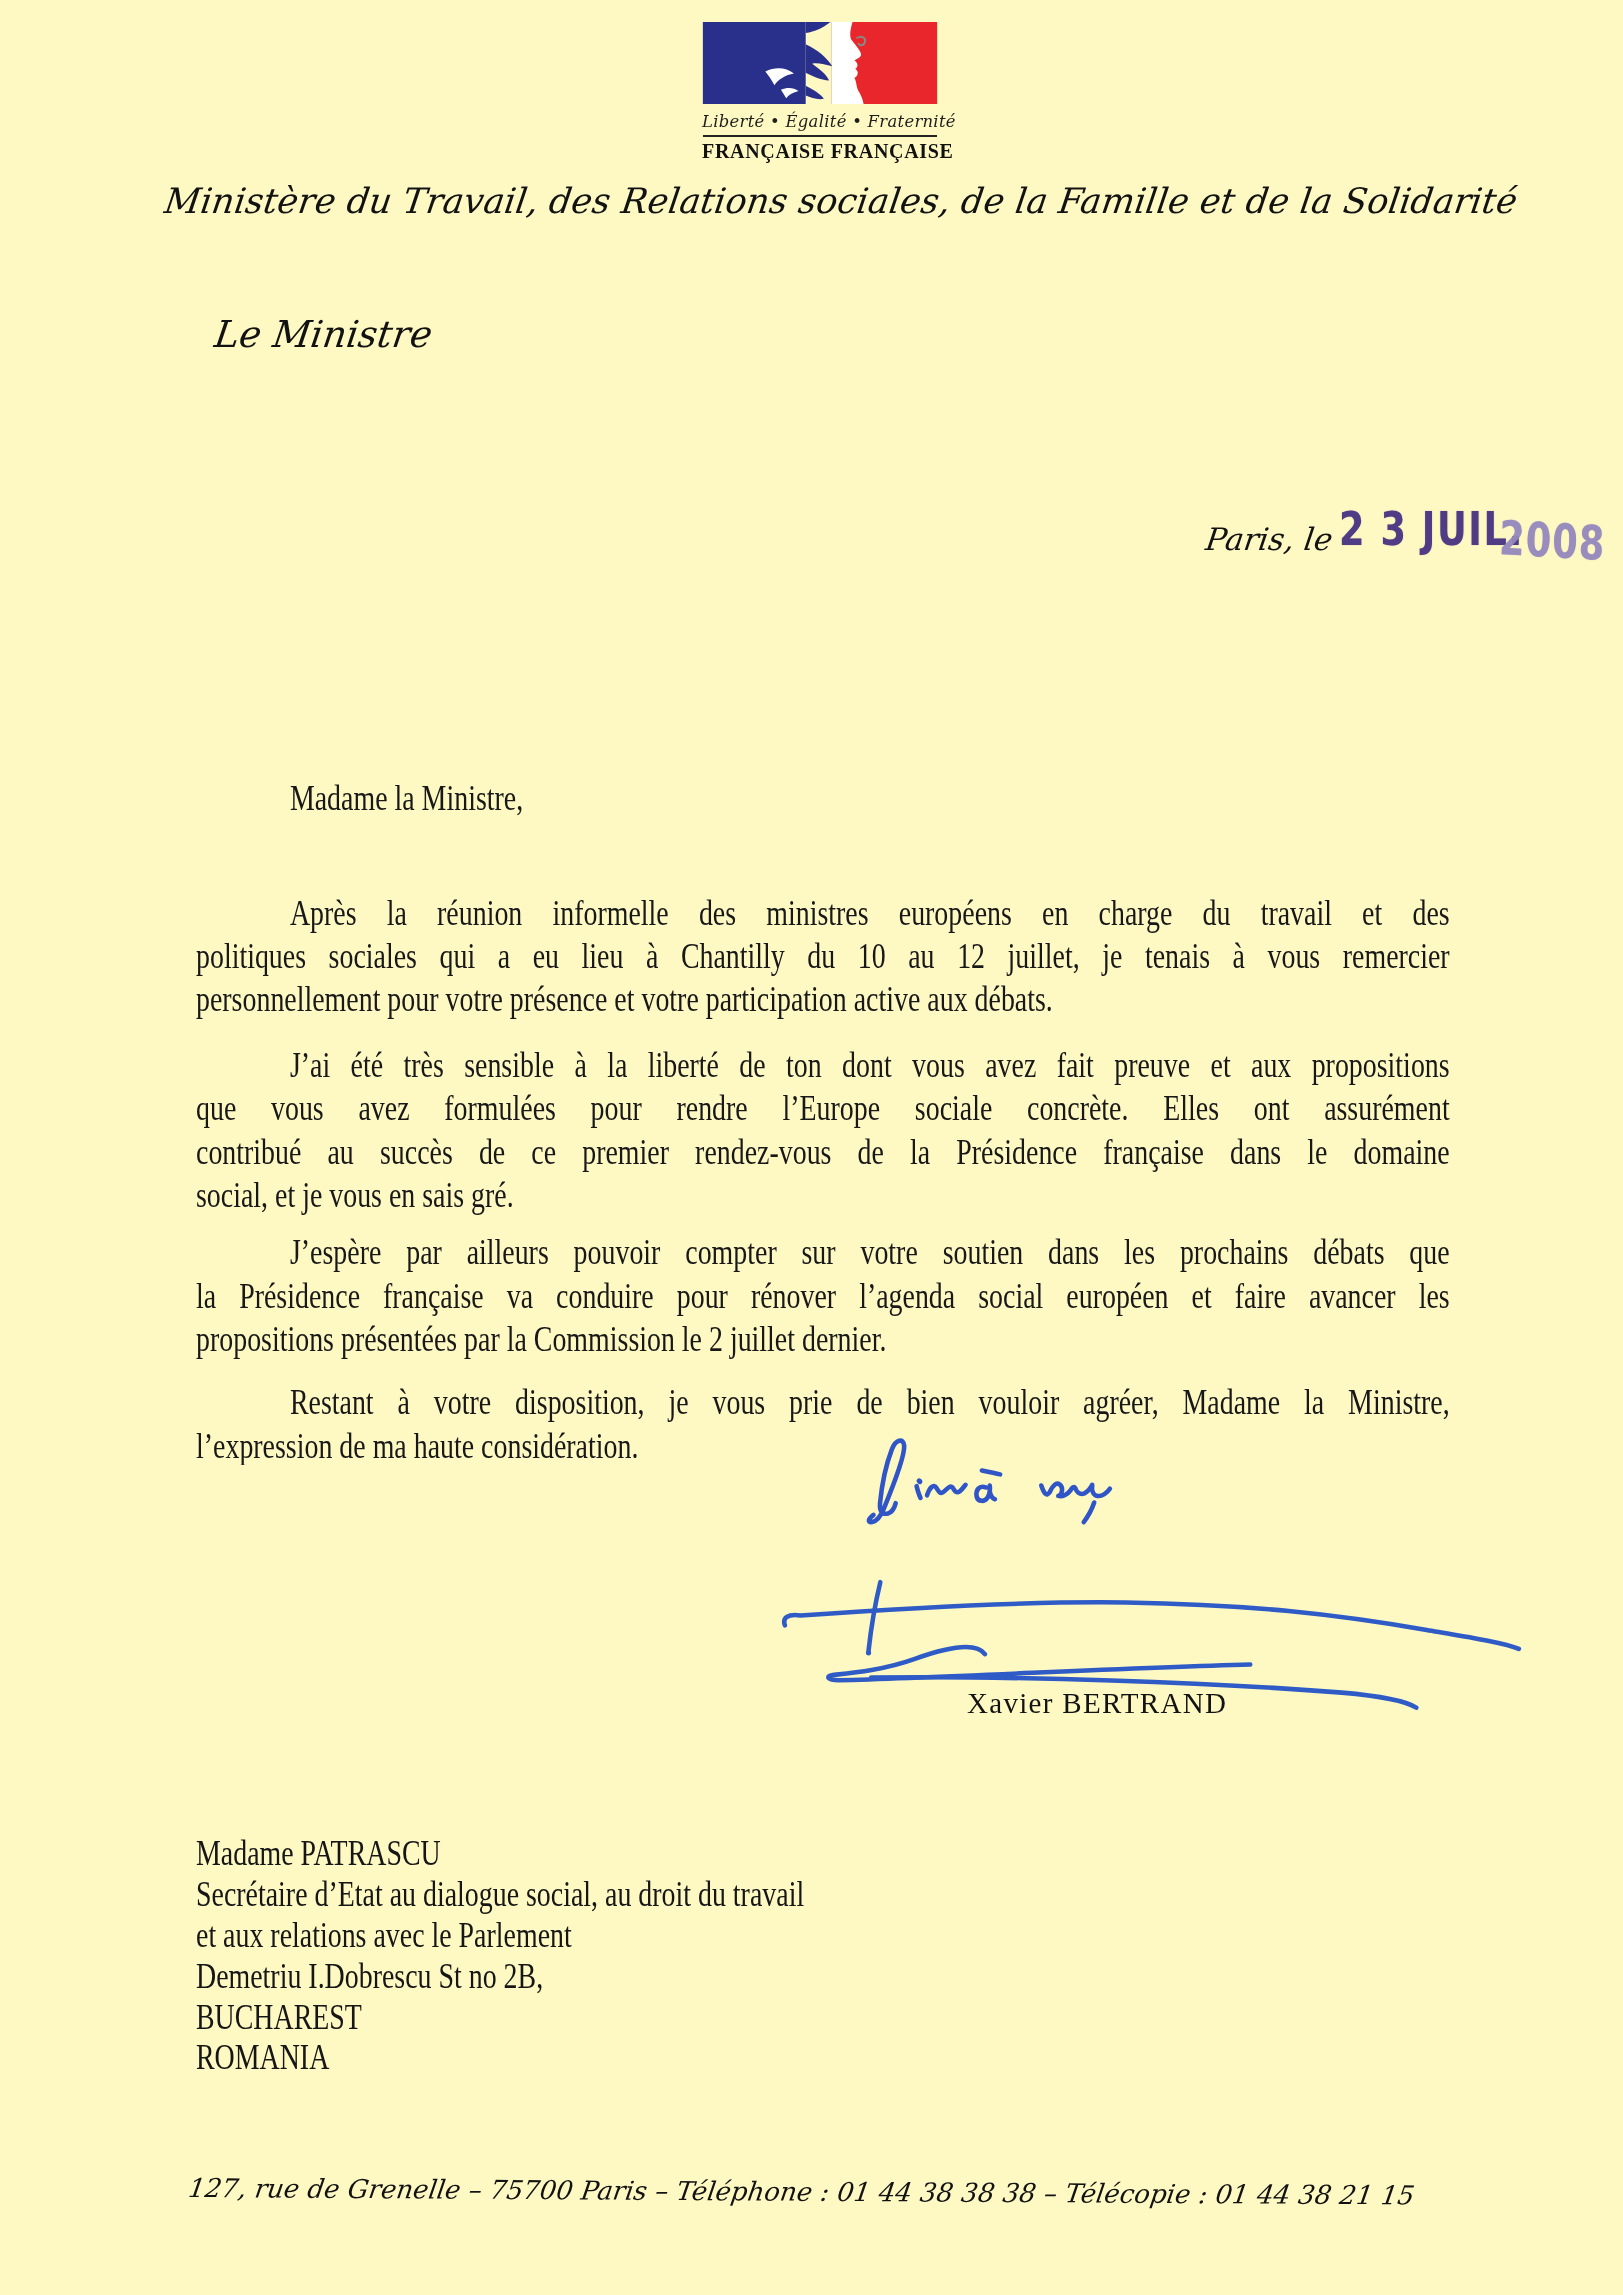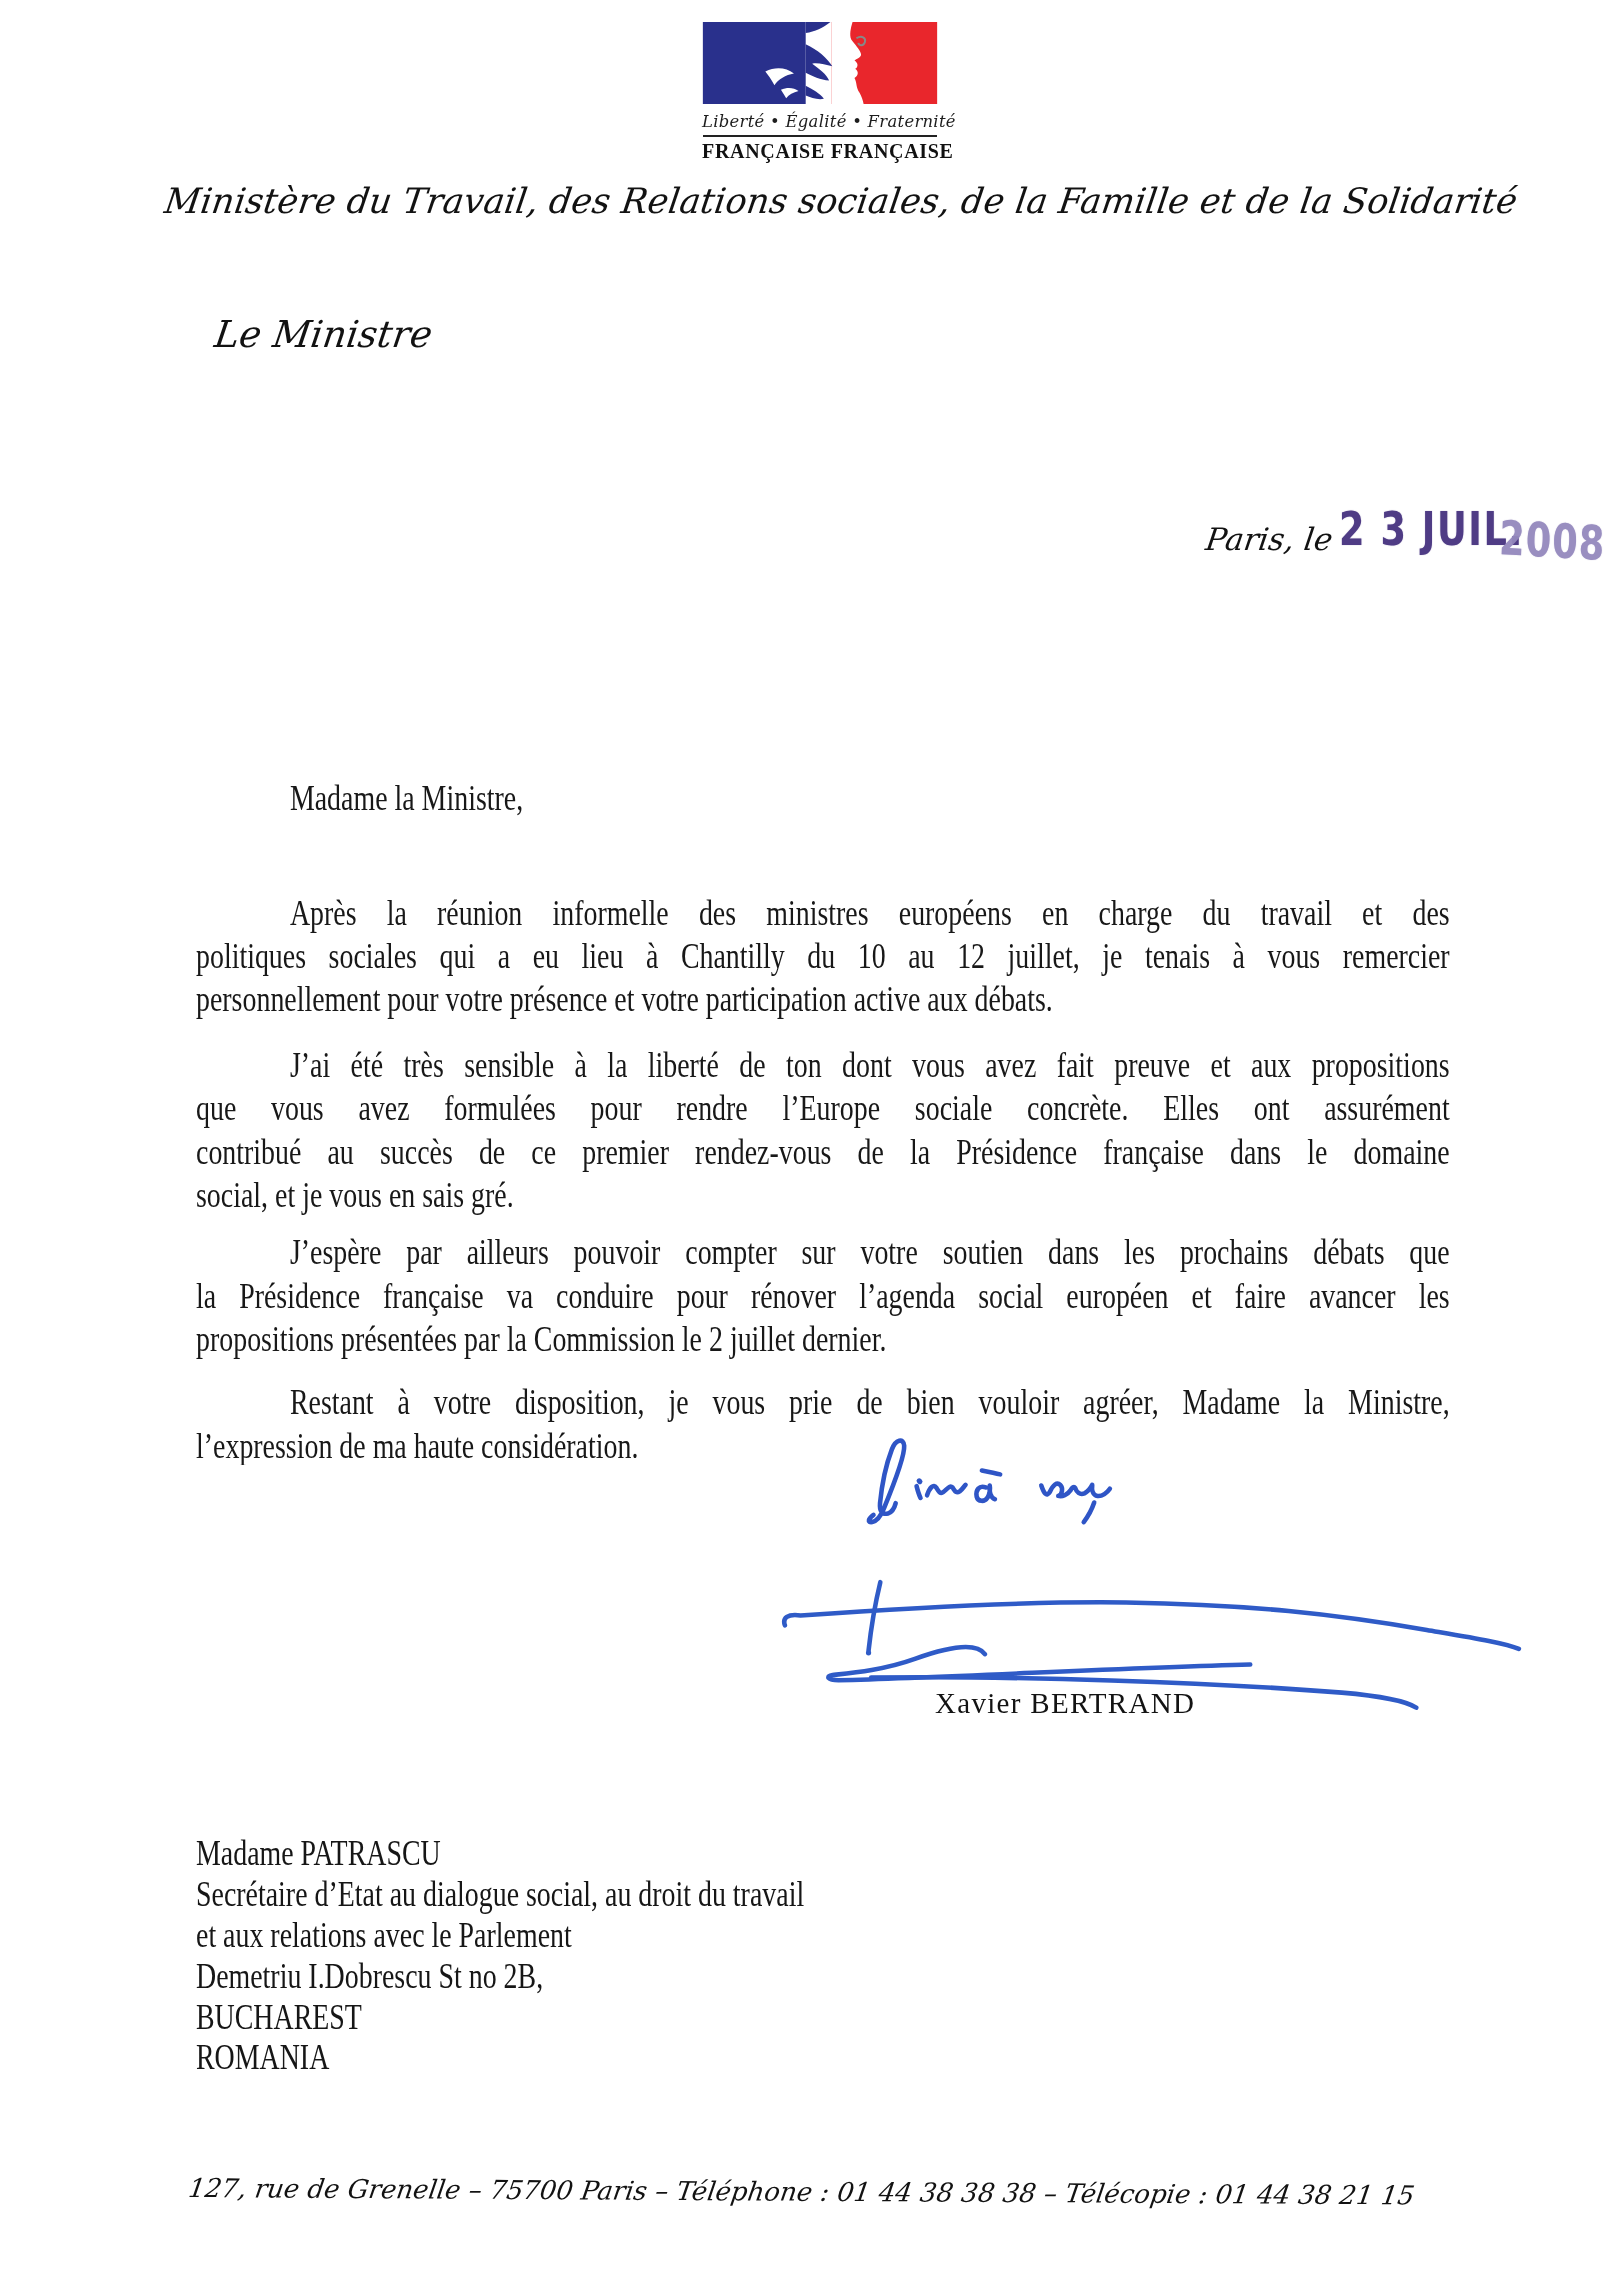--- a/index.html
+++ b/index.html
@@ -1,16 +1,16 @@
 <!DOCTYPE html>
 <html style="font-size:10.5px"><head>
 <meta charset="utf-8">
 <style>
   html,body{margin:0;padding:0;background:#e8e8e8;}
-  .page{position:relative;width:1623px;height:2295px;background:#ffffff;overflow:hidden;
+  .page{position:relative;width:1623px;height:2295px;background:#fef9c3;overflow:hidden;
         font-family:"Liberation Serif",serif;color:#161616;}
 
   
   .logo{position:absolute;left:702px;top:22px;width:236px;text-align:center;}
   .logo .motto{font-family:"DejaVu Serif",serif;font-style:italic;font-size:16.4px;
                color:#1d1d1d;margin-top:5.9px;letter-spacing:0.3px;white-space:nowrap;}
   .logo .rule{height:1.3px;background:#222;margin:4.6px 1.3px 3.3px 1.3px;}
   .logo .republic{font-family:"Liberation Serif",serif;font-variant:small-caps;
                   font-weight:600;font-size:20px;letter-spacing:0.7px;color:#111;white-space:nowrap;}
 
@@ -38,21 +38,21 @@
   .line.plast{text-align-last:left;}
   .line.first{text-indent:101px;}
   .paras .para:nth-of-type(1){margin-top:60px;}
   .paras .para:nth-of-type(2){margin-top:19px;}
   .paras .para:nth-of-type(3){margin-top:11.8px;}
   .paras .para:nth-of-type(4){margin-top:17.7px;}
 
   
   .handwriting{position:absolute;left:864px;top:1430px;}
   .signature{position:absolute;left:753px;top:1558px;}
-  .signer{position:absolute;left:935px;top:1687px;font-size:29px;letter-spacing:1.3px;
+  .signer{position:absolute;left:967px;top:1687px;font-size:29px;letter-spacing:1.3px;
           color:#131313;white-space:nowrap;}
 
   
   .recipient{position:absolute;left:196px;top:1833px;width:1113px;
              transform:scale(0.93,1.2);transform-origin:top left;
              font-size:30px;line-height:34px;color:#161616;}
 
   
   .footer{position:absolute;left:191px;top:2173px;font-size:26px;
           transform:rotate(0.35deg) skewX(-8deg);transform-origin:left top;}

